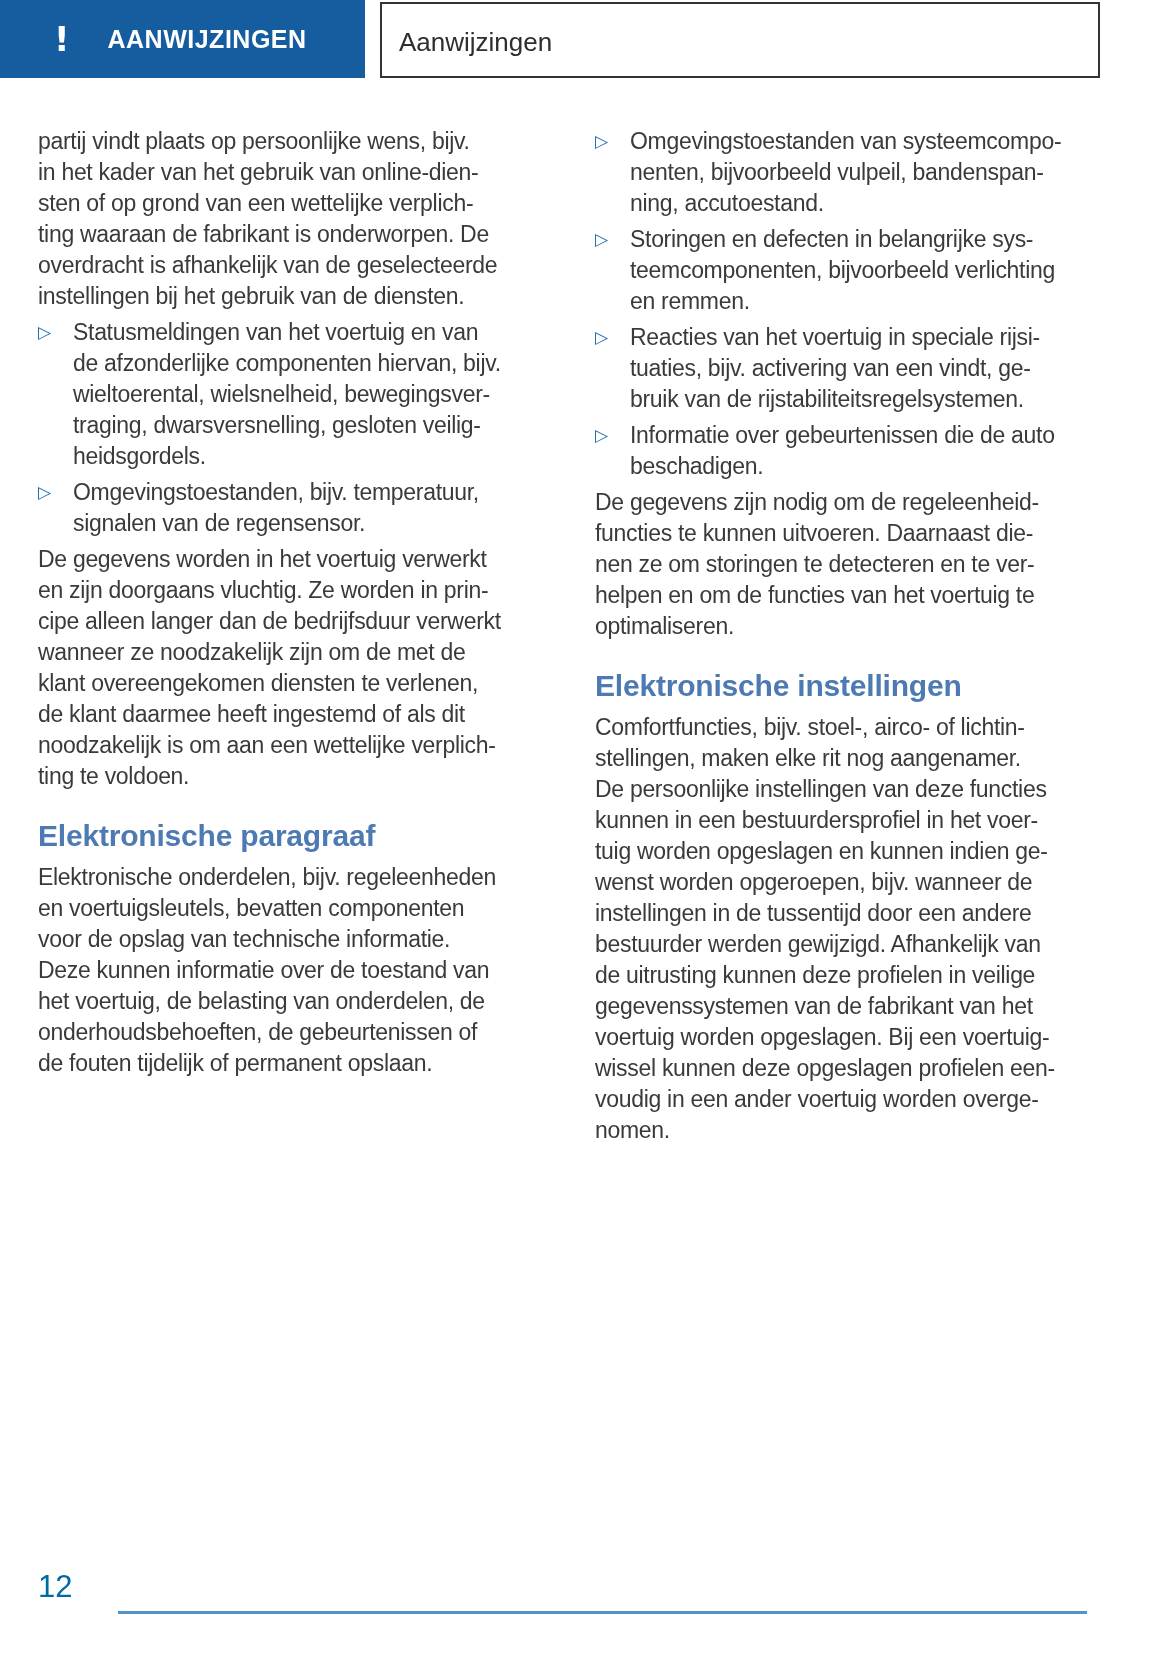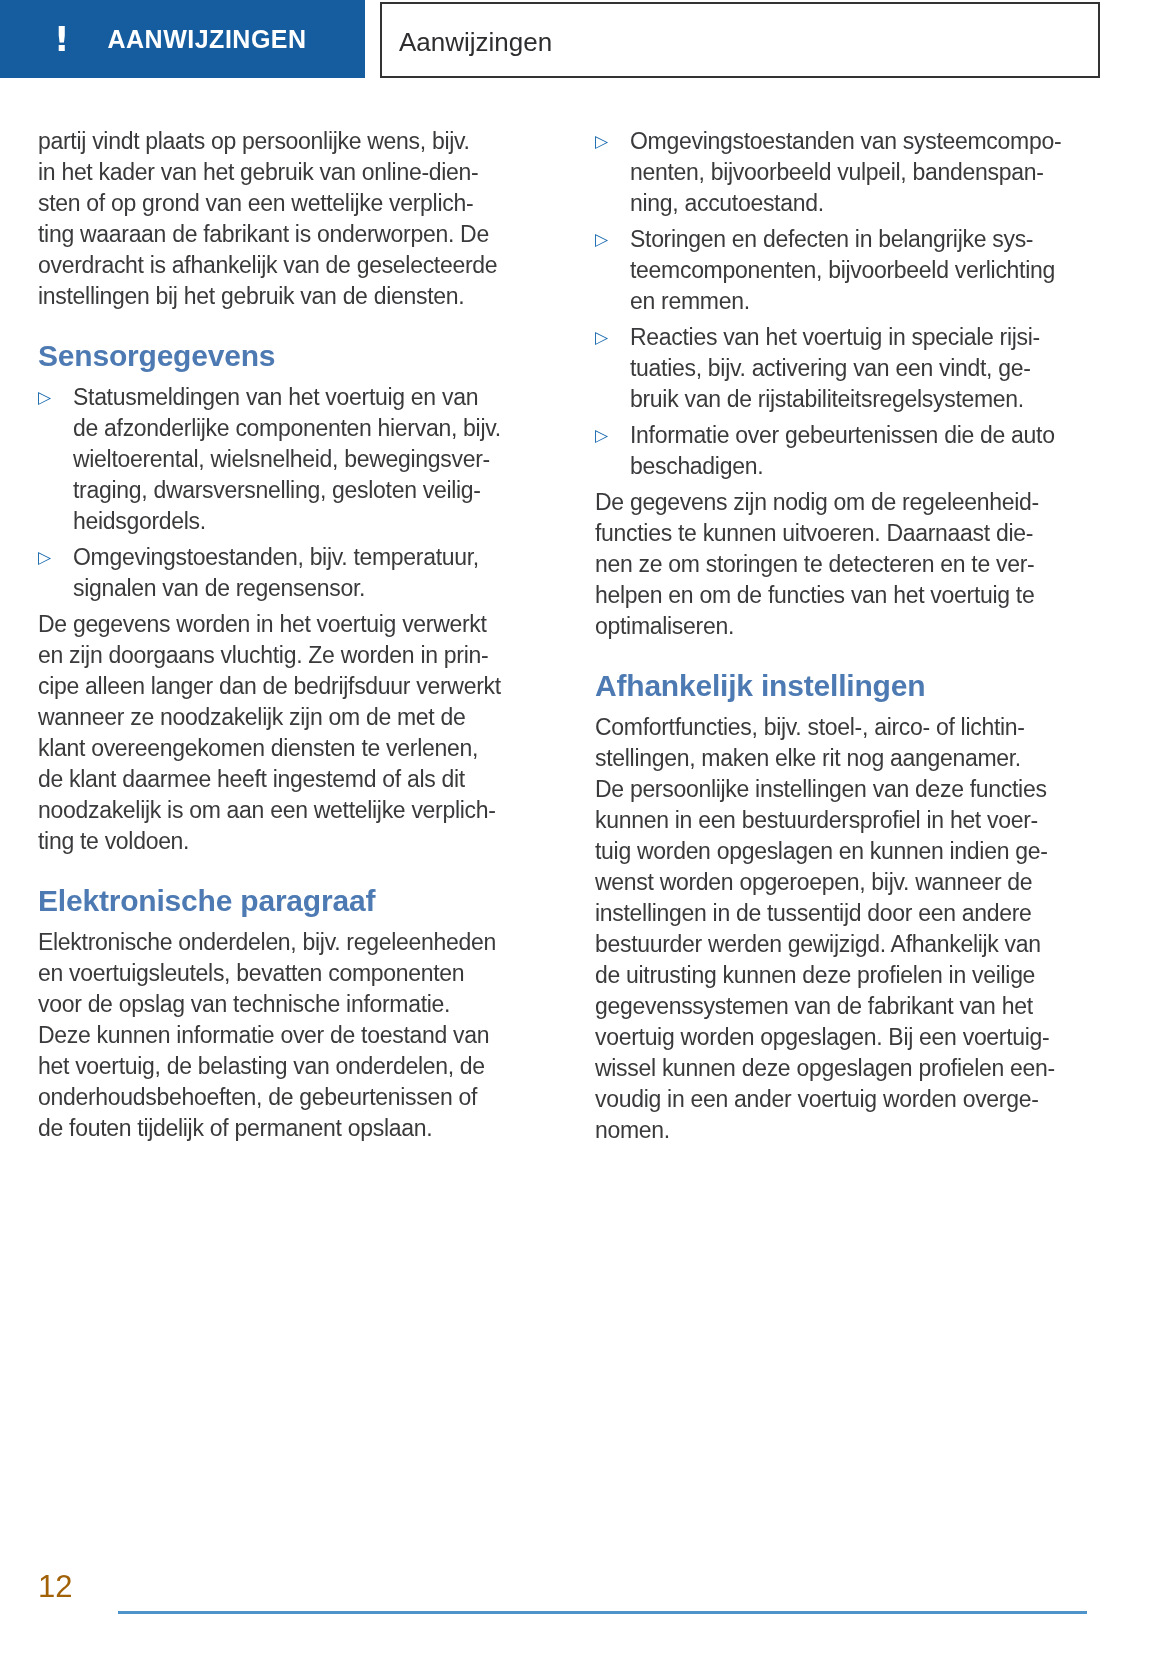--- a/index.html
+++ b/index.html
@@ -104,21 +104,21 @@
     letter-spacing: -0.3px;
     white-space: pre-line;
   }
 
   
   .page-number {
     position: absolute;
     left: 38px; top: 1570px;
     font-size: 31px;
     line-height: 34px;
-    color: #a16207;
+    color: #0369a1;
   }
   .footer-rule {
     position: absolute;
     left: 118px; top: 1611px;
     width: 969px; height: 3px;
     background: #4e93c9;
   }
 </style>
 </head>
 <body>
@@ -135,21 +135,20 @@
 
   <div class="content">
 
     <div class="col">
       <p>partij vindt plaats op persoonlijke wens, bijv.
 in het kader van het gebruik van online-dien-
 sten of op grond van een wettelijke verplich-
 ting waaraan de fabrikant is onderworpen. De
 overdracht is afhankelijk van de geselecteerde
 instellingen bij het gebruik van de diensten.</p>
-      <h2>Sensorgegevens</h2>
       <ul>
         <li>
           <span class="tri">▷</span>
           <span class="li-text">Statusmeldingen van het voertuig en van
 de afzonderlijke componenten hiervan, bijv.
 wieltoerental, wielsnelheid, bewegingsver-
 traging, dwarsversnelling, gesloten veilig-
 heidsgordels.</span>
         </li>
         <li>
@@ -200,21 +199,21 @@
           <span class="tri">▷</span>
           <span class="li-text">Informatie over gebeurtenissen die de auto
 beschadigen.</span>
         </li>
       </ul>
       <p>De gegevens zijn nodig om de regeleenheid-
 functies te kunnen uitvoeren. Daarnaast die-
 nen ze om storingen te detecteren en te ver-
 helpen en om de functies van het voertuig te
 optimaliseren.</p>
-      <h2>Afhankelijk instellingen</h2>
+      <h2>Elektronische instellingen</h2>
       <p>Comfortfuncties, bijv. stoel-, airco- of lichtin-
 stellingen, maken elke rit nog aangenamer.
 De persoonlijke instellingen van deze functies
 kunnen in een bestuurdersprofiel in het voer-
 tuig worden opgeslagen en kunnen indien ge-
 wenst worden opgeroepen, bijv. wanneer de
 instellingen in de tussentijd door een andere
 bestuurder werden gewijzigd. Afhankelijk van
 de uitrusting kunnen deze profielen in veilige
 gegevenssystemen van de fabrikant van het

